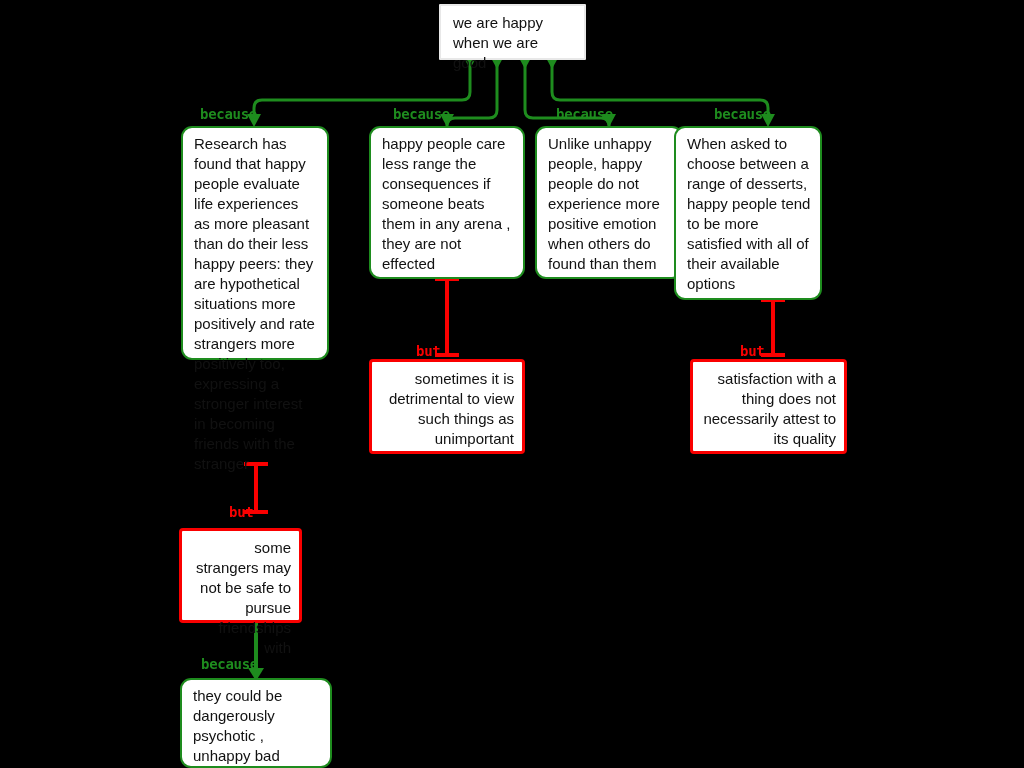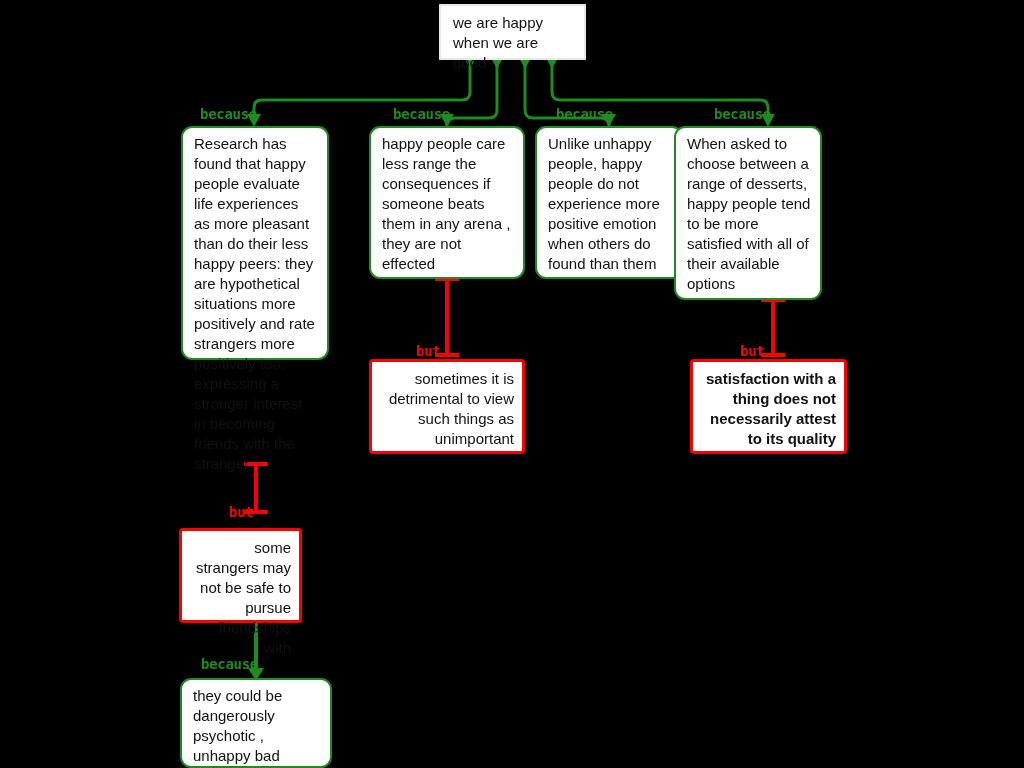--- a/index.html
+++ b/index.html
@@ -141,17 +141,17 @@
   <div class="node claim" style="left:369px; top:126px; width:156px; height:153px;">happy people care less range the consequences if someone beats them in any arena , they are not effected</div>
 
   <div class="node claim" style="left:535px; top:126px; width:148px; height:153px;">Unlike unhappy people, happy people do not experience more positive emotion when others do found than them</div>
 
   <div class="node claim" style="left:674px; top:126px; width:148px; height:174px;">When asked to choose between a range of desserts, happy people tend to be more satisfied with all of their available options</div>
 
   <div class="node objection" style="left:179px; top:528px; width:123px; height:95px;">some strangers may not be safe to pursue friendships with</div>
 
   <div class="node objection" style="left:369px; top:359px; width:156px; height:95px;">sometimes it is detrimental to view such things as unimportant</div>
 
-  <div class="node objection" style="left:690px; top:359px; width:157px; height:95px;font-weight:bold;">satisfaction with a thing does not necessarily attest to its quality</div>
+  <div class="node objection" style="left:690px; top:359px; width:157px; height:95px;">satisfaction with a thing does not necessarily attest to its quality</div>
 
   <div class="node claim" style="left:180px; top:678px; width:152px; height:90px;">they could be dangerously psychotic , unhappy bad people.</div>
 
 </div>
 
 </body></html>

